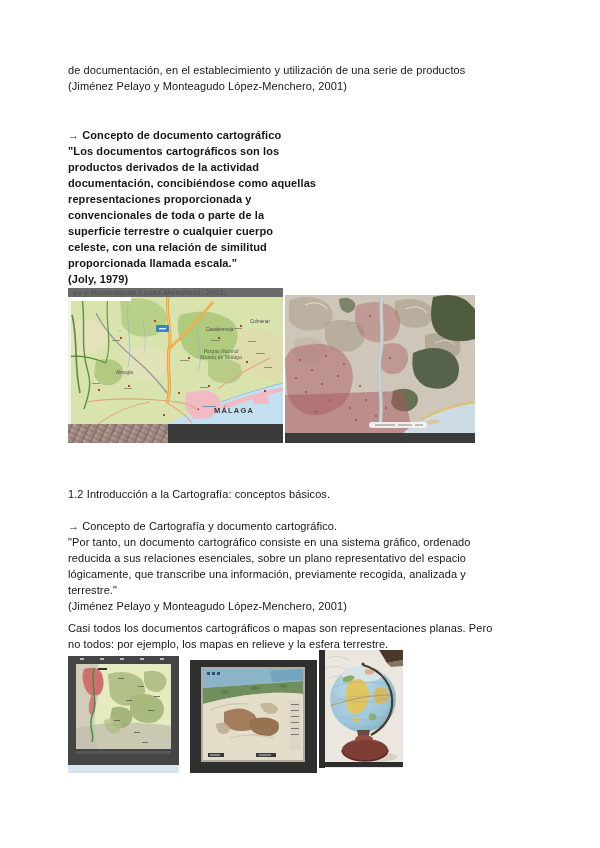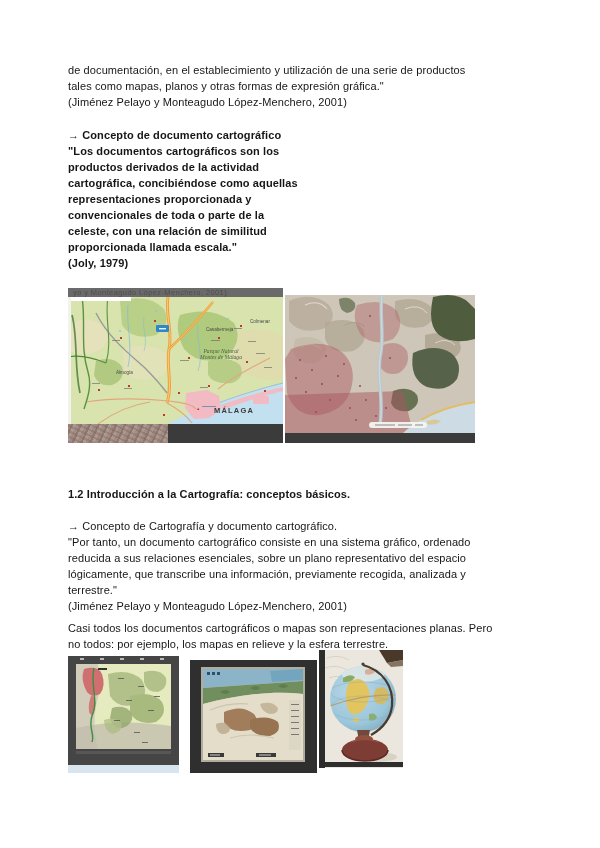--- a/index.html
+++ b/index.html
@@ -18,31 +18,31 @@
     letter-spacing:0.4px;overflow:hidden;}
   .darkbar{background:#3b3b3b;}
 </style>
 </head>
 <body>
 
 <div class="page">
 
   <div class="para" style="left:68px;top:62px;">
     <div class="line">de documentación, en el establecimiento y utilización de una serie de productos</div>
-    <div class="line">tales como mapas, planos y otras formas de expresión gráfica."</div>
     <div class="line">(Jiménez Pelayo y Monteagudo López-Menchero, 2001)</div>
   </div>
 
   <div class="para" style="left:68px;top:127px;font-weight:bold;">
     <div class="line">→ Concepto de documento cartográfico</div>
     <div class="line">"Los documentos cartográficos son los</div>
     <div class="line">productos derivados de la actividad</div>
-    <div class="line">cartográfica, concibiéndose como aquellas</div>
+    <div class="line">documentación, concibiéndose como aquellas</div>
     <div class="line">representaciones proporcionada y</div>
     <div class="line">convencionales de toda o parte de la</div>
+    <div class="line">superficie terrestre o cualquier cuerpo</div>
     <div class="line">celeste, con una relación de similitud</div>
     <div class="line">proporcionada llamada escala."</div>
     <div class="line">(Joly, 1979)</div>
   </div>
 
   <div class="fig" style="left:68px;top:288px;width:215px;height:155px;background:#bef264;">
     <div class="strip-remnant">yo y Monteagudo López-Menchero, 2001)</div>
     <svg style="position:absolute;left:0;top:9px;" width="215" height="127" viewBox="0 0 215 127">
       <rect width="215" height="127" fill="#d8e3ae"></rect>
 
@@ -210,21 +210,21 @@
       <rect x="84" y="127" width="58" height="6" rx="3" fill="#f6f6f3" opacity="0.92"></rect>
       <g fill="#8a8a8a">
           <rect x="90" y="129.5" width="20" height="1"></rect>
           <rect x="113" y="129.5" width="14" height="1"></rect>
           <rect x="130" y="129.5" width="8" height="1"></rect>
         </g>
     </svg>
     <div class="darkbar" style="position:absolute;left:0;top:138px;width:190px;height:10px;"></div>
   </div>
 
-  <div class="para" style="left:68px;top:486px;font-weight:bold;">
+  <div class="para" style="left:68px;top:486px;">
     <div class="line">1.2 Introducción a la Cartografía: conceptos básicos.</div>
   </div>
 
   <div class="para" style="left:68px;top:518px;">
     <div class="line">→ Concepto de Cartografía y documento cartográfico.</div>
     <div class="line">"Por tanto, un documento cartográfico consiste en una sistema gráfico, ordenado</div>
     <div class="line">reducida a sus relaciones esenciales, sobre un plano representativo del espacio</div>
     <div class="line">lógicamente, que transcribe una información, previamente recogida, analizada y</div>
     <div class="line">terrestre."</div>
     <div class="line">(Jiménez Pelayo y Monteagudo López-Menchero, 2001)</div>

